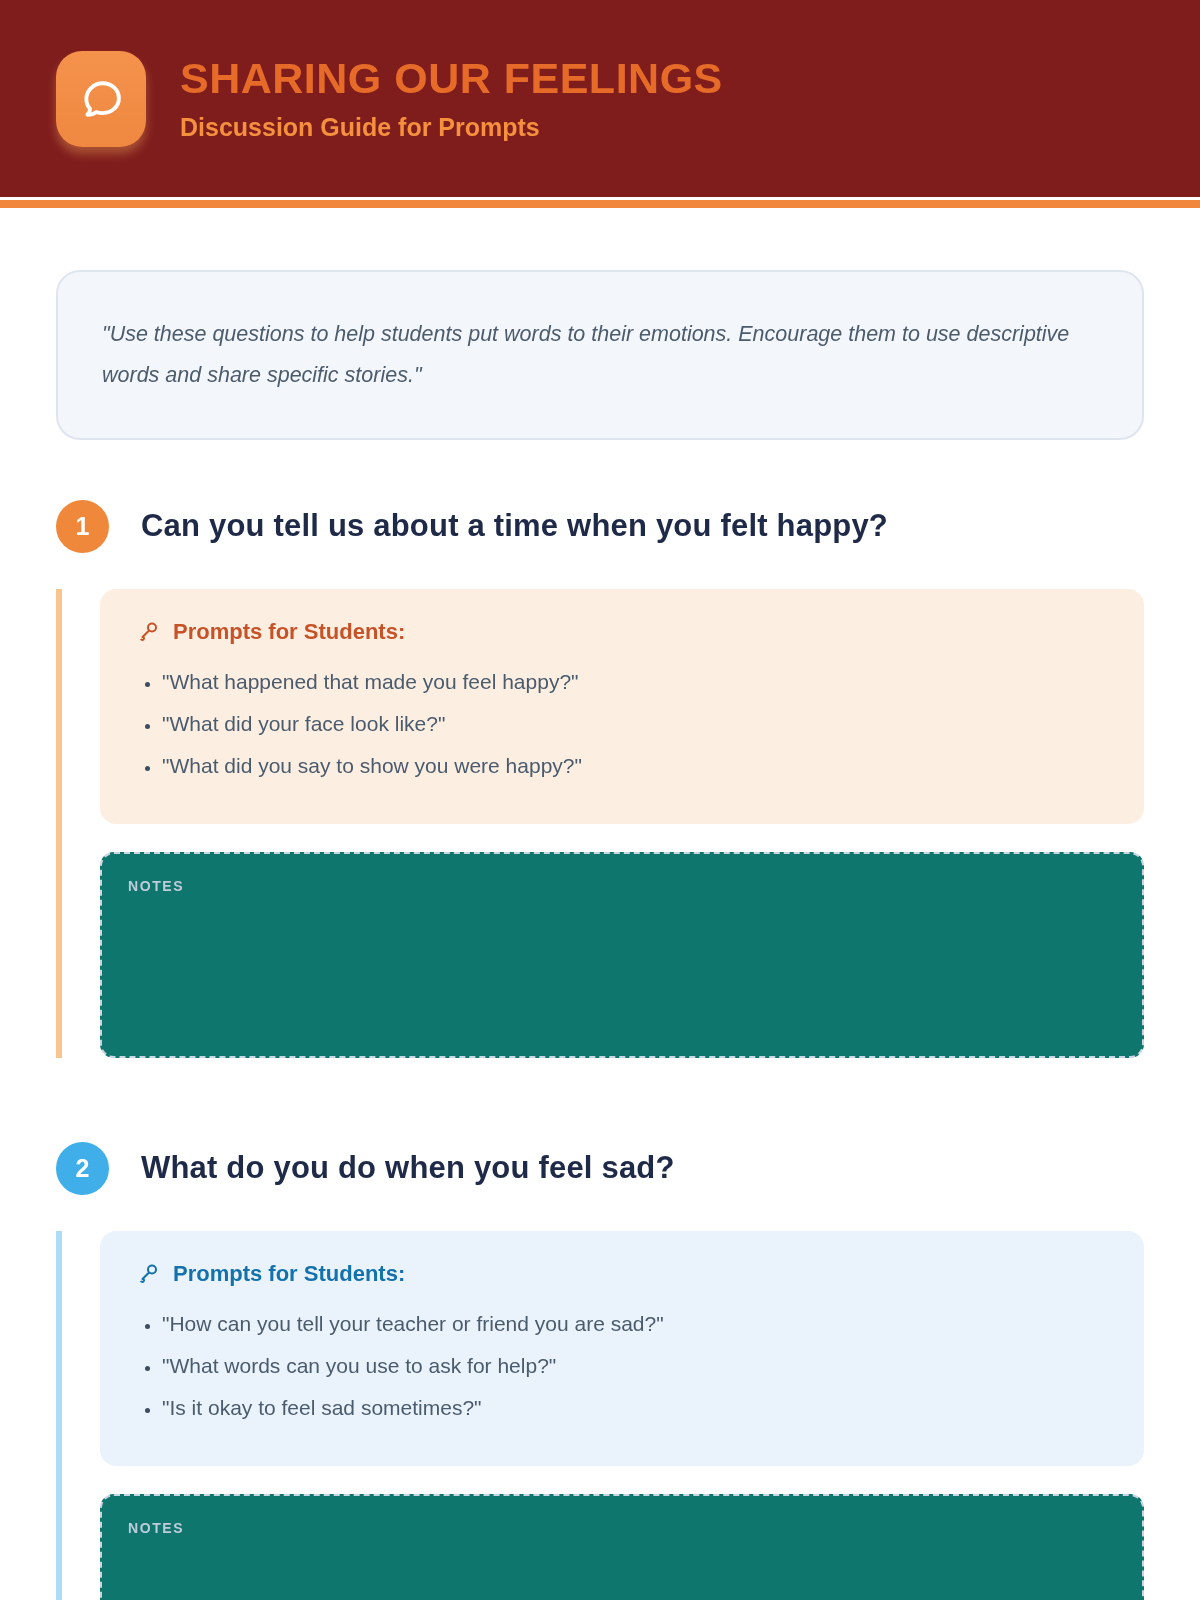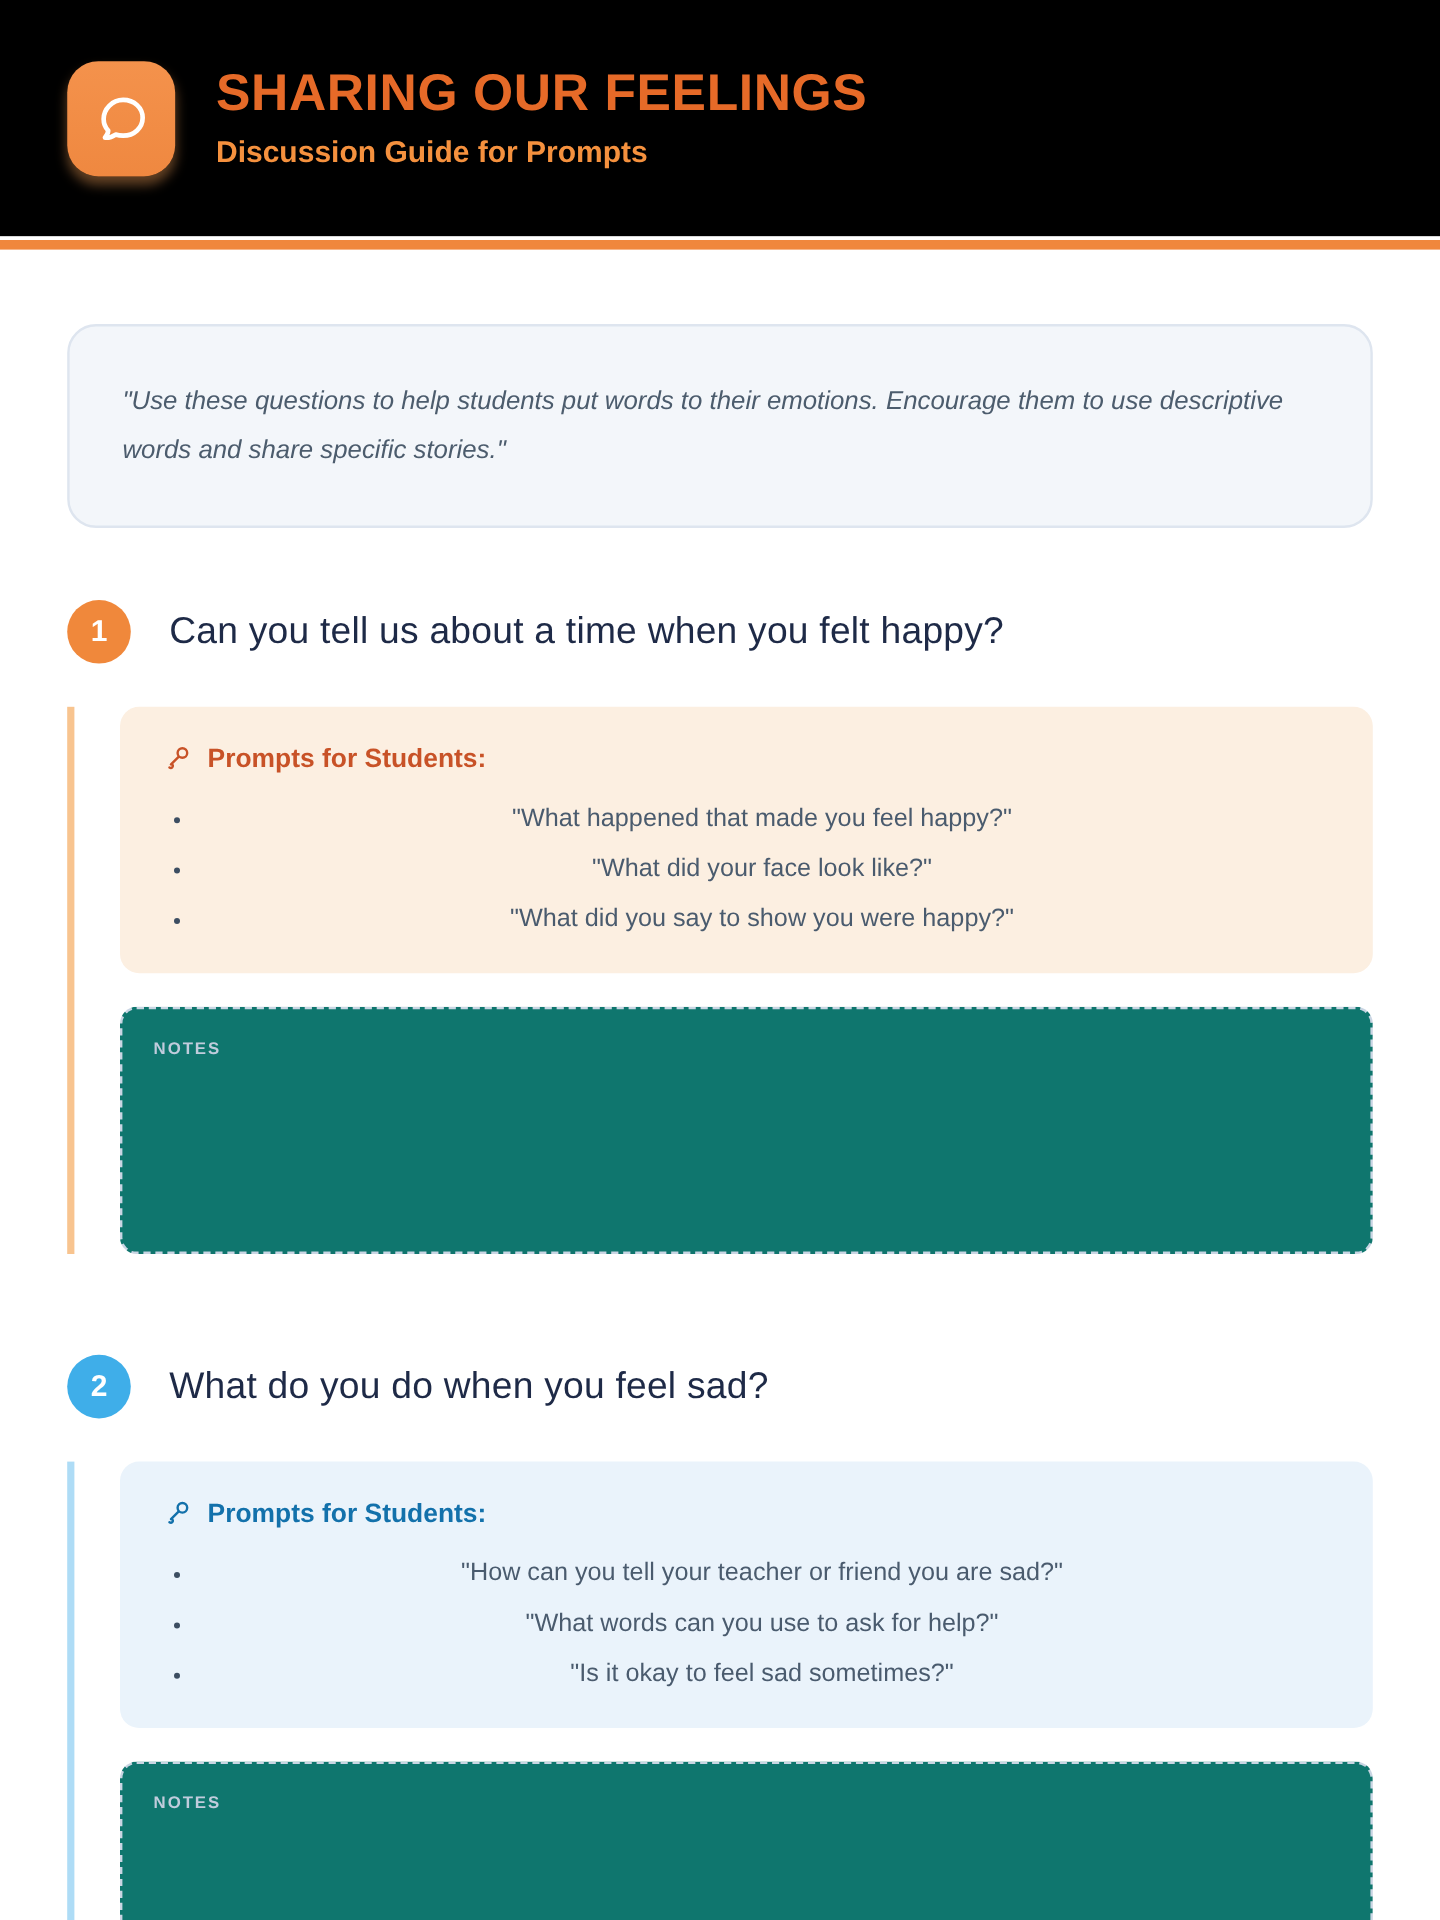--- a/index.html
+++ b/index.html
@@ -7,21 +7,21 @@
   body {
     height: 1600px;
     overflow: hidden;
     background: #ffffff;
     font-family: "Liberation Sans", sans-serif;
     color: #1E2A47;
   }
 
   
   .header {
-    background: #000000;
+    background: #7f1d1d;
     height: 197px;
     padding: 0 56px;
     display: flex;
     align-items: center;
     gap: 34px;
   }
   .app-icon {
     width: 90px;
     height: 96px;
     background: linear-gradient(180deg, #F4924C 0%, #EF8840 100%);
@@ -82,36 +82,35 @@
     justify-content: center;
     color: #ffffff;
     font-size: 25px;
     font-weight: 800;
     flex: 0 0 auto;
   }
   .q-number.orange { background: #F0883B; }
   .q-number.blue   { background: #3FAEE9; }
   .q-title {
     font-size: 31px;
-    font-weight: 400;
+    font-weight: 700;
     color: #1E2A47;
     letter-spacing: 0.2px;
   }
 
   .q-body {
     margin-top: 36px;
     padding-left: 38px;
   }
   .q-body.orange { border-left: 6px solid #F8C48F; }
   .q-body.blue   { border-left: 6px solid #AEDCF6; }
 
   .prompts-card {
     border-radius: 16px;
-    padding: 30px 36px 23px 36px;
-    text-align: center;
+    padding: 30px 36px 36px 36px;
   }
   .prompts-card.orange { background: #FCEFE1; }
   .prompts-card.blue   { background: #EAF3FB; }
 
   .prompts-head {
     display: flex;
     align-items: center;
     gap: 13px;
     font-size: 22px;
     font-weight: 800;

